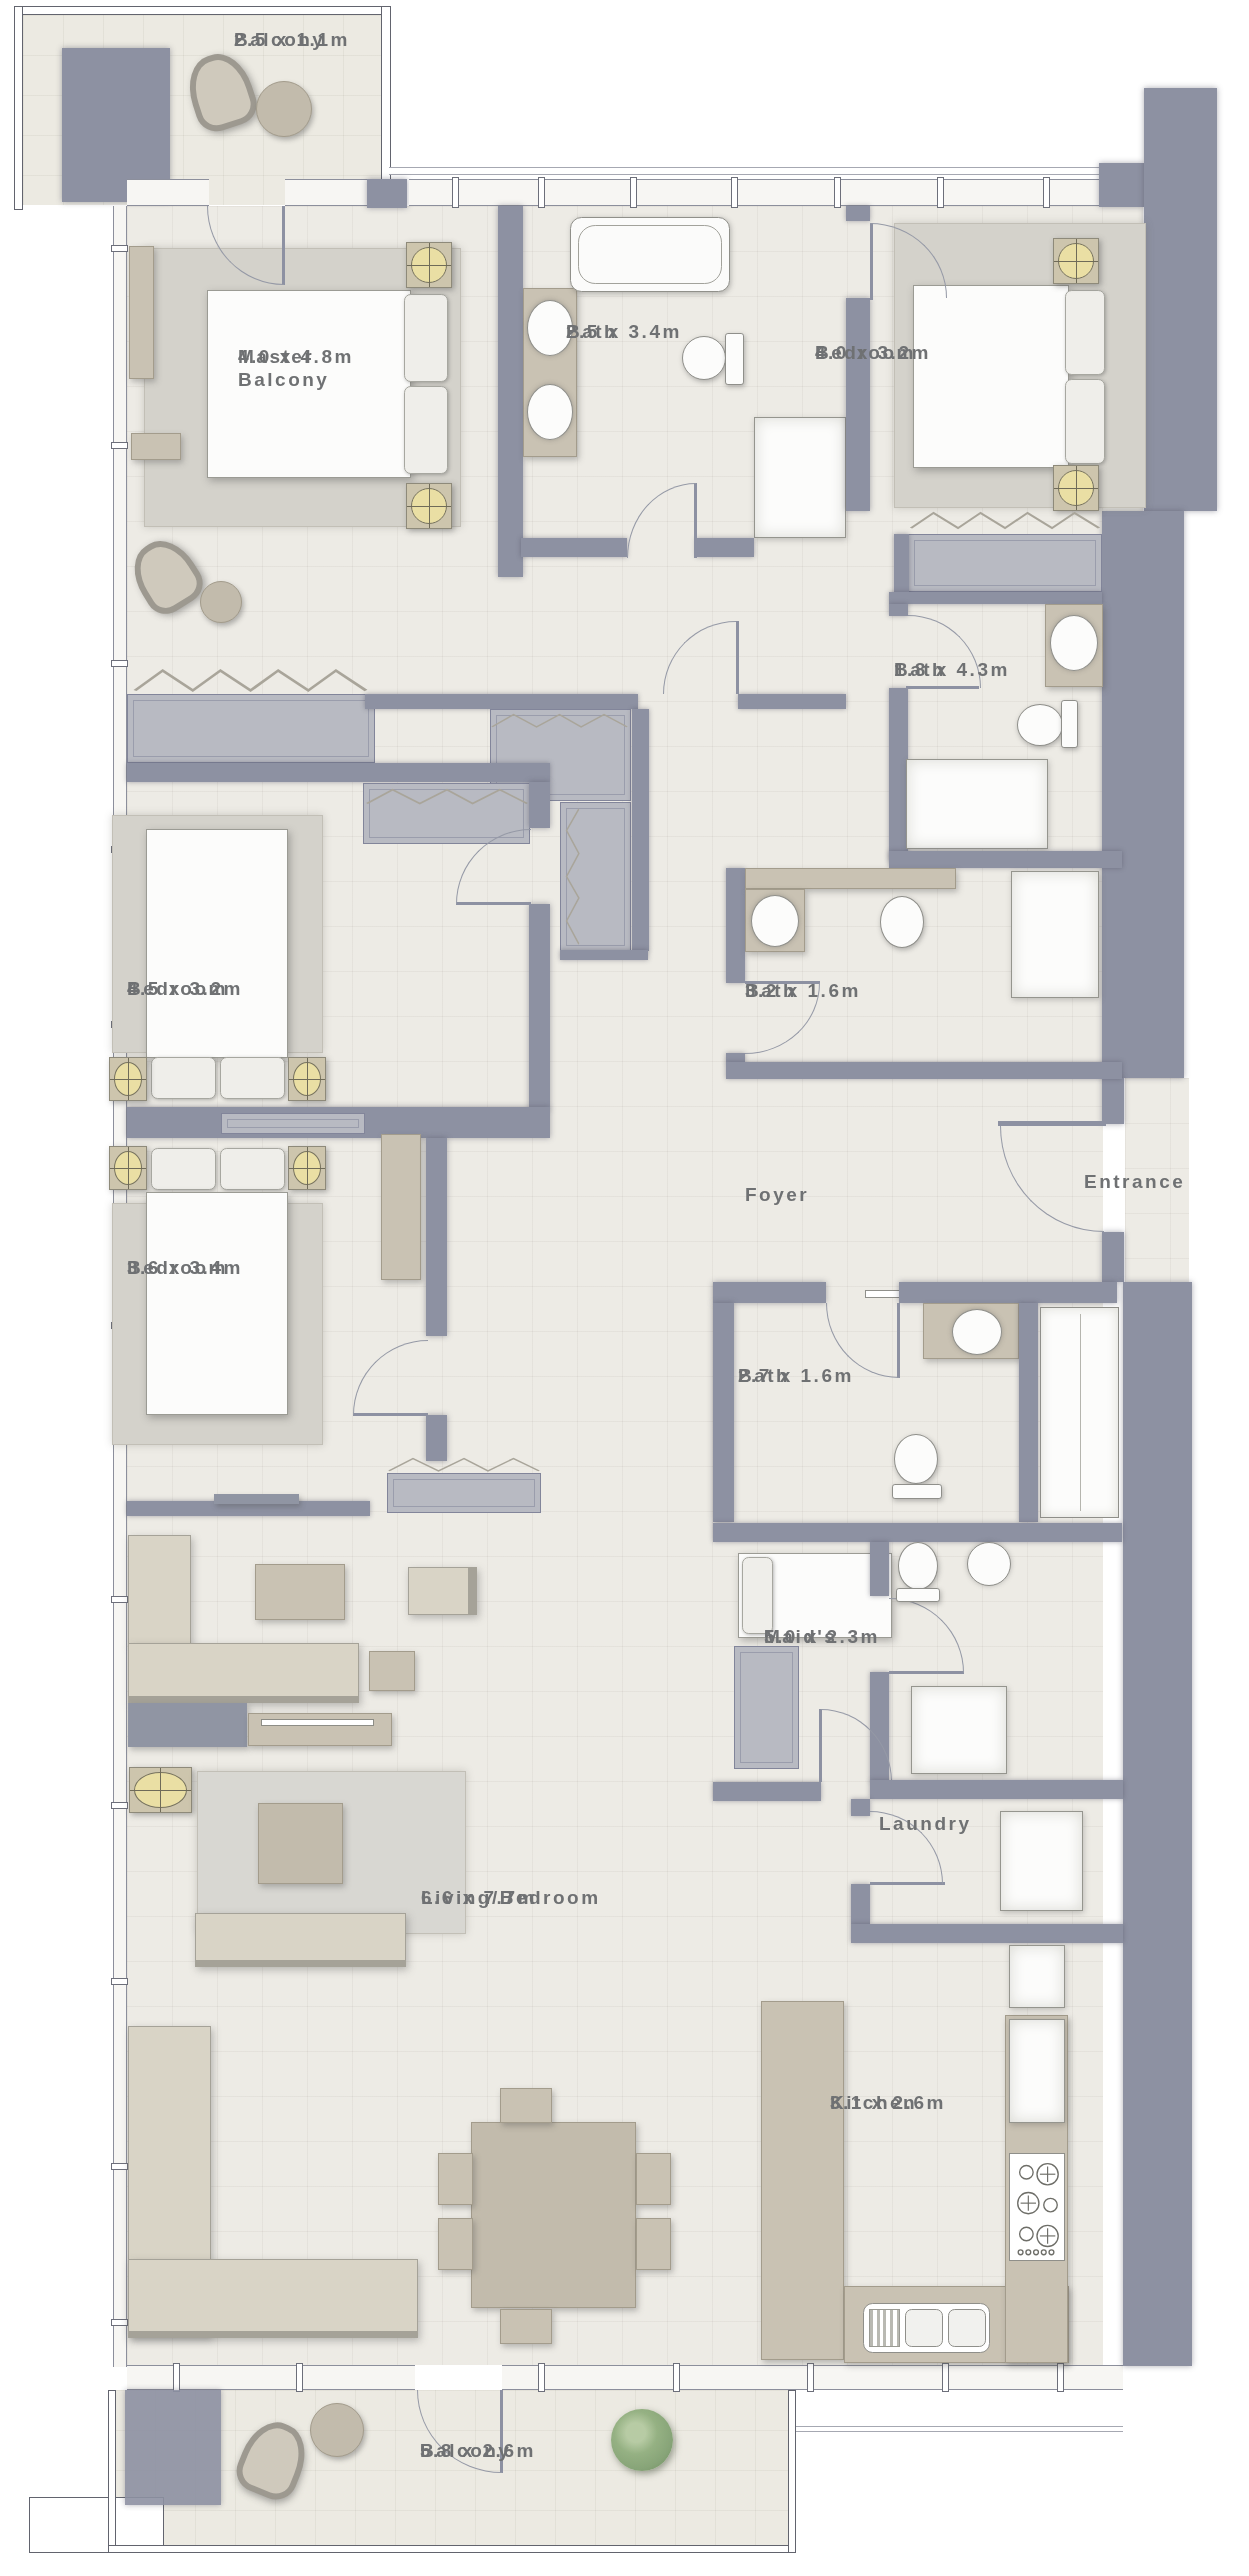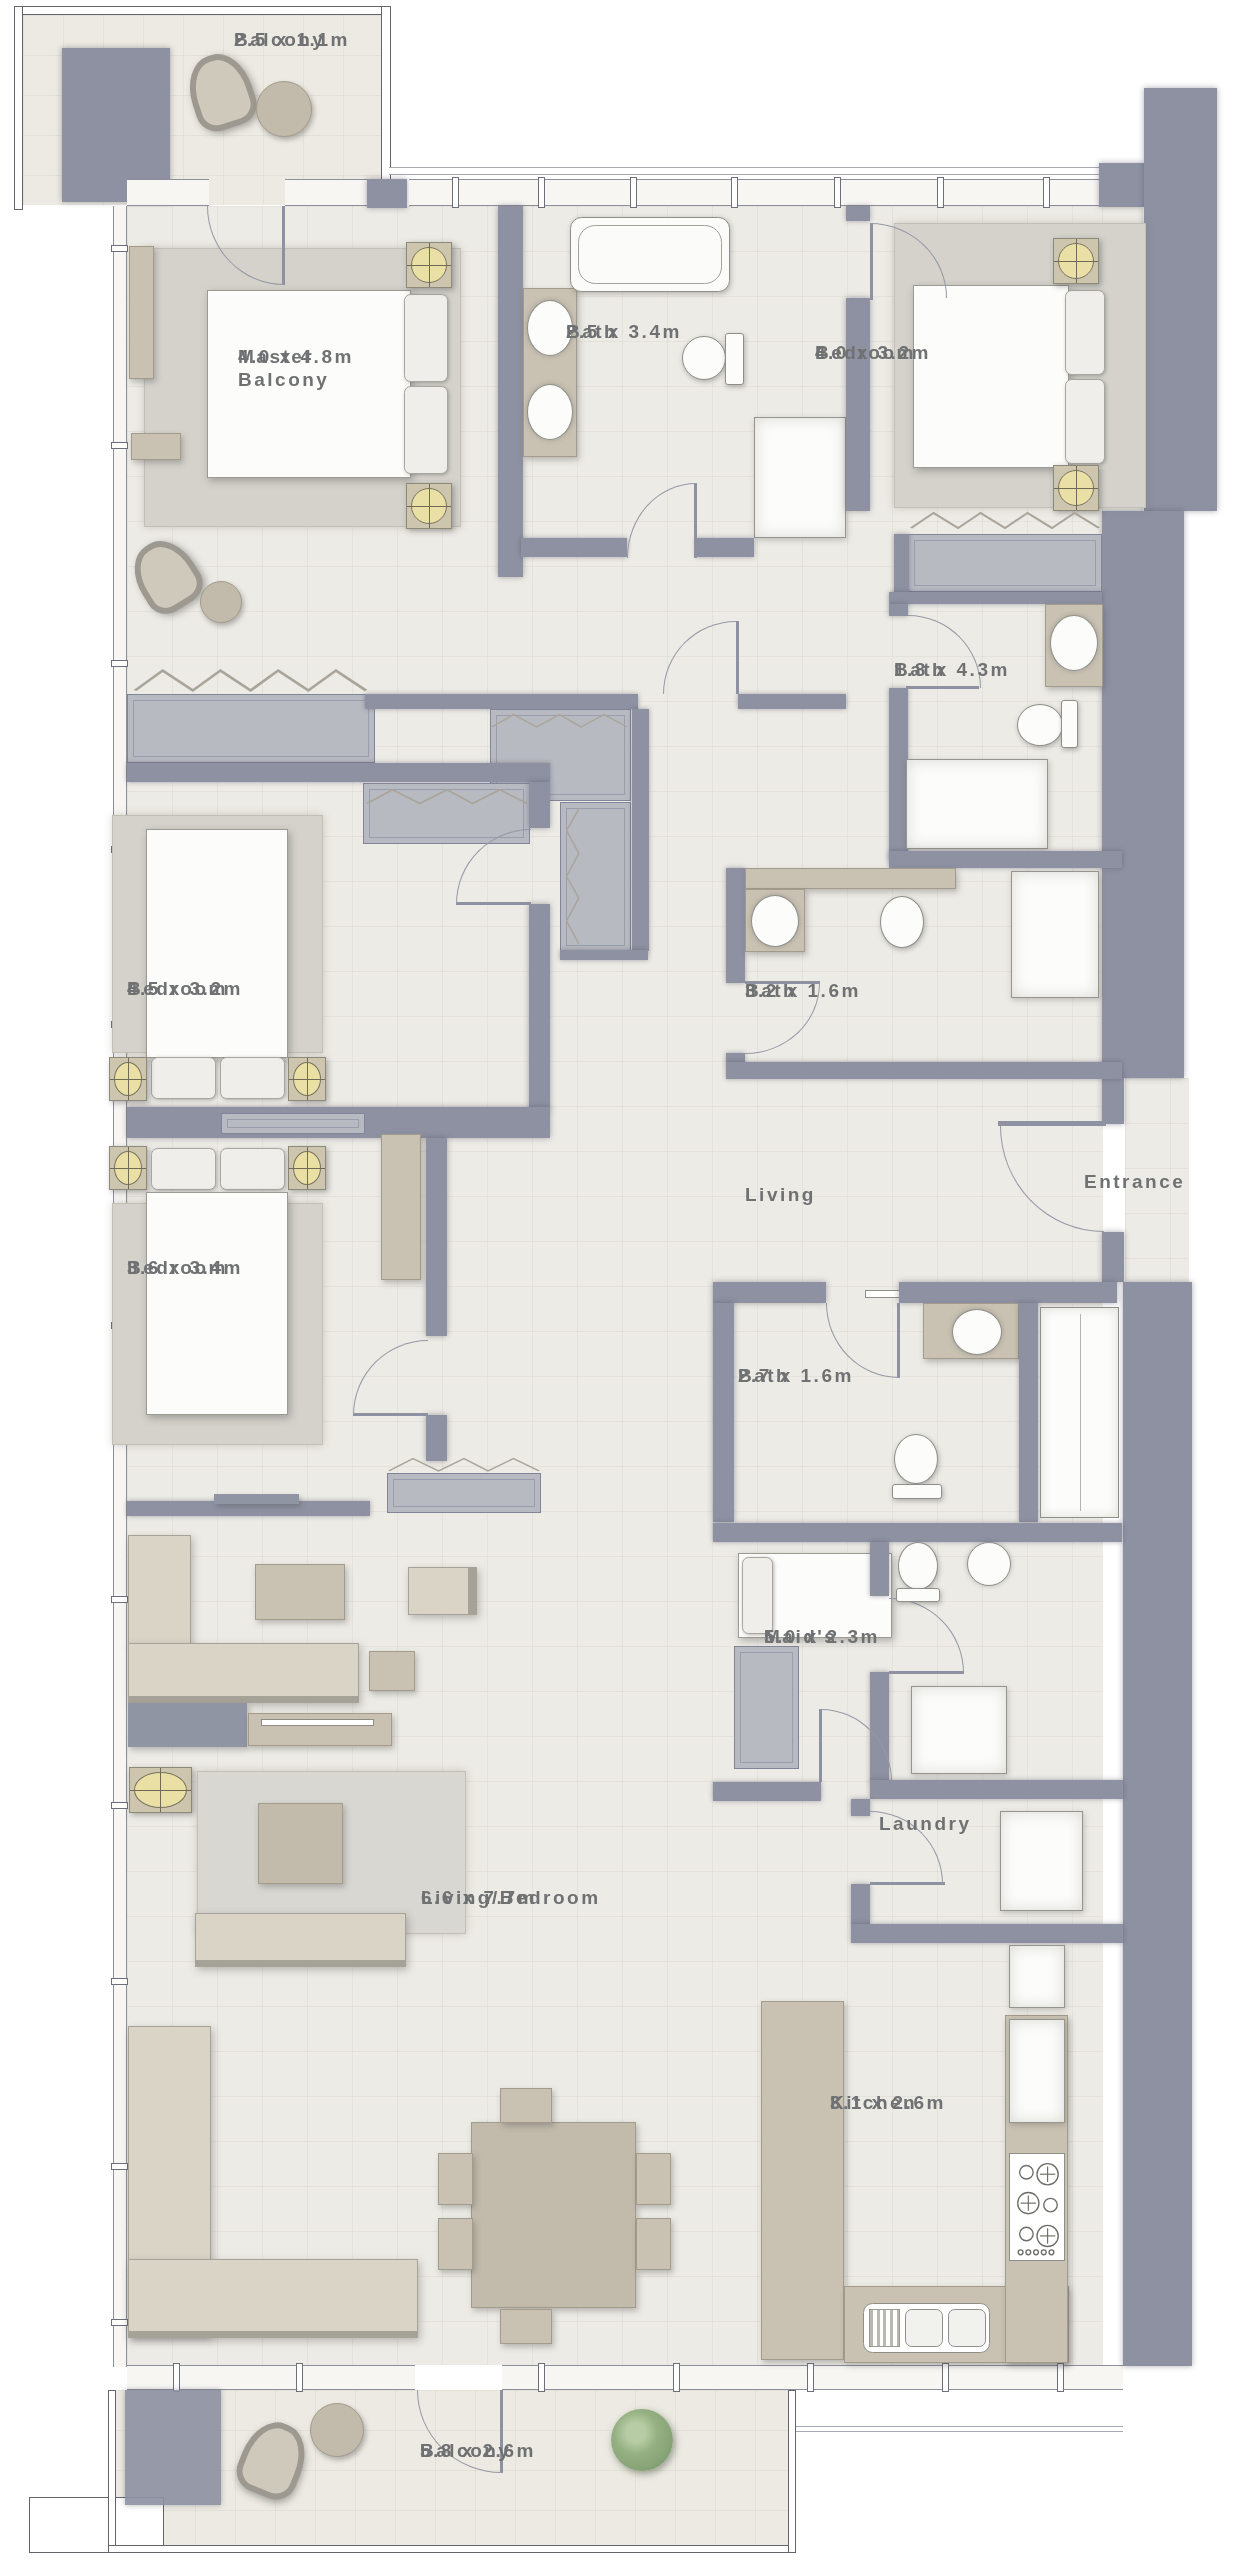--- a/index.html
+++ b/index.html
@@ -375,21 +375,21 @@
   </div>
   <div class="lbl" style="left:894px;top:659px;width:173px">
     <span class="nm">Bath</span>
     <span class="dm">1.8 x 4.3m</span>
   </div>
   <div class="lbl" style="left:745px;top:980px;width:173px">
     <span class="nm">Bath</span>
     <span class="dm">3.2 x 1.6m</span>
   </div>
   <div class="lbl" style="left:745px;top:1184px;width:154px">
-    <span class="nm">Living</span>
+    <span class="nm">Foyer</span>
   </div>
   <div class="lbl" style="left:1084px;top:1171px;width:192px">
     <span class="nm">Entrance</span>
   </div>
   <div class="lbl" style="left:127px;top:978px;width:192px">
     <span class="nm">Bedroom</span>
     <span class="dm">4.5 x 3.2m</span>
   </div>
   <div class="lbl" style="left:127px;top:1257px;width:192px">
     <span class="nm">Bedroom</span>

